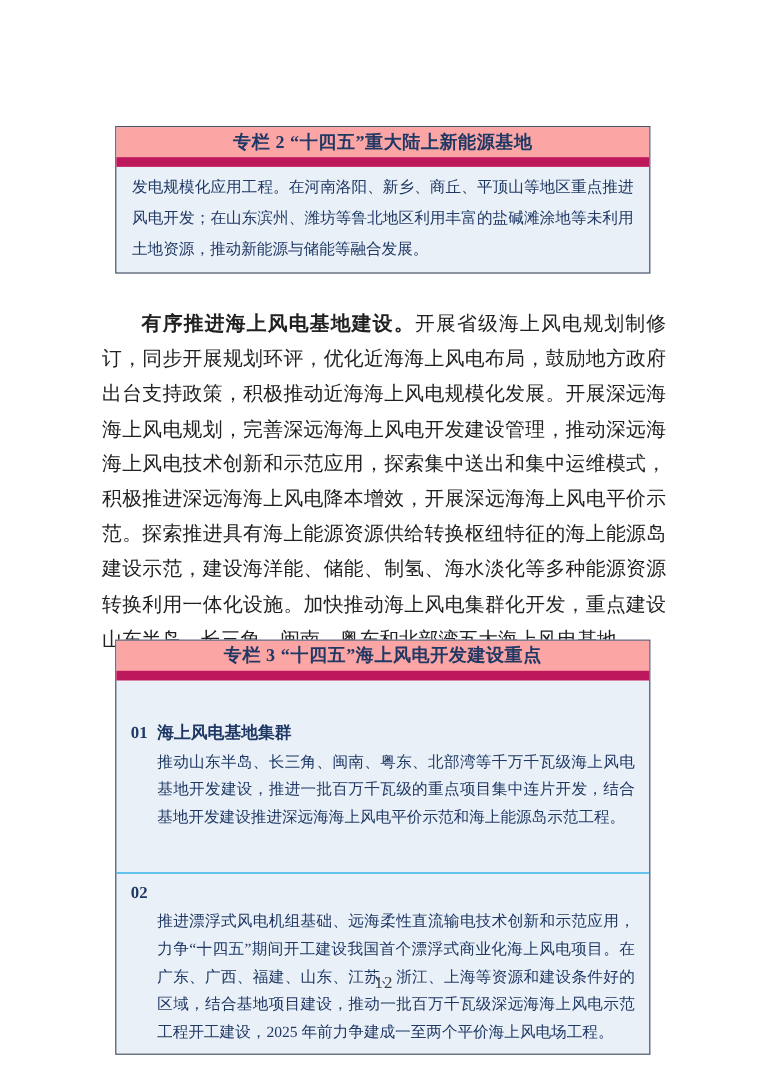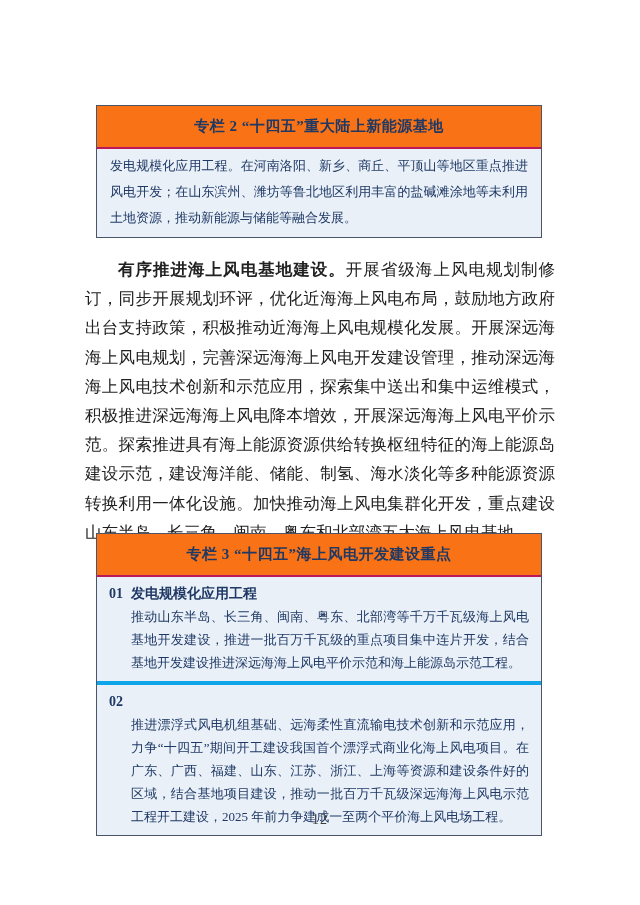--- a/index.html
+++ b/index.html
@@ -16,23 +16,23 @@
 
   
   .panel {
     position: absolute;
     left: 96px;
     width: 446px;
     border: 1px solid #4a5568;
     background: #e9f0f8;
   }
   .panel-header {
-    background: #f97316;
-    border-bottom: 2px solid #be185d;
-    height: 43px;
+    background: #fca5a5;
+    border-bottom: 8px solid #be185d;
+    height: 33px;
     display: flex;
     align-items: center;
     justify-content: center;
   }
   .panel-title {
     color: #1f3864;
     font-weight: bold;
     font-size: 15px;
     letter-spacing: 0.5px;
     white-space: nowrap;
@@ -62,22 +62,22 @@
     color: #212121;
     text-align: justify;
     text-indent: 2em;
     margin-top: 28px;
   }
   .main-para .lead { font-weight: bold; }
 
   
   .panel-box3 { top: 533px; }
   .panel-box3 .panel-body { padding: 0; }
-  .item { padding: 5px 12px 7px 12px; }
-  .item-divided { border-top: 4px solid #0ea5e9; }
+  .item { padding: 5px 12px 7px 12px; margin-top: 28px; }
+  .item-divided { border-top: 1px solid #0ea5e9; }
   .item-heading {
     font-weight: bold;
     font-size: 14px;
     line-height: 23px;
     color: #1f3864;
     display: flex;
     gap: 8px;
   }
   .item-num { flex: 0 0 auto; }
   .item-text {
@@ -121,21 +121,21 @@
 
   <section class="panel panel-box3">
     <header class="panel-header">
       <span class="panel-title">专栏 3  “十四五”海上风电开发建设重点</span>
     </header>
     <div class="panel-body">
 
       <div class="item">
         <div class="item-heading">
           <span class="item-num">01</span>
-          <span class="item-title">发电规模化应用工程</span>
+          <span class="item-title">海上风电基地集群</span>
         </div>
         <p class="item-text">推动山东半岛、长三角、闽南、粤东、北部湾等千万千瓦级海上风电基地开发建设，推进一批百万千瓦级的重点项目集中连片开发，结合基地开发建设推进深远海海上风电平价示范和海上能源岛示范工程。</p>
       </div>
 
       <div class="item item-divided">
         <div class="item-heading">
           <span class="item-num">02</span>
         </div>
         <p class="item-text">推进漂浮式风电机组基础、远海柔性直流输电技术创新和示范应用，力争“十四五”期间开工建设我国首个漂浮式商业化海上风电项目。在广东、广西、福建、山东、江苏、浙江、上海等资源和建设条件好的区域，结合基地项目建设，推动一批百万千瓦级深远海海上风电示范工程开工建设，2025 年前力争建成一至两个平价海上风电场工程。</p>
       </div>

